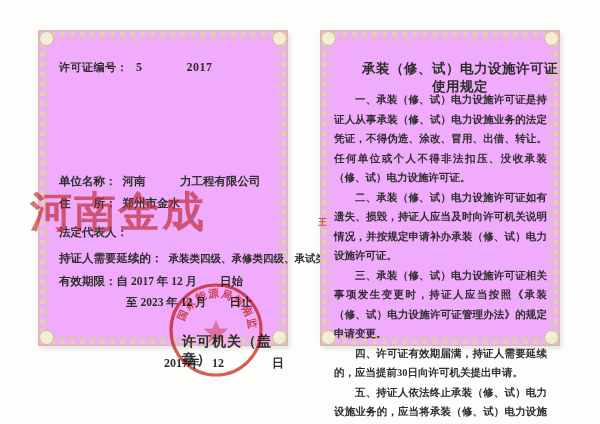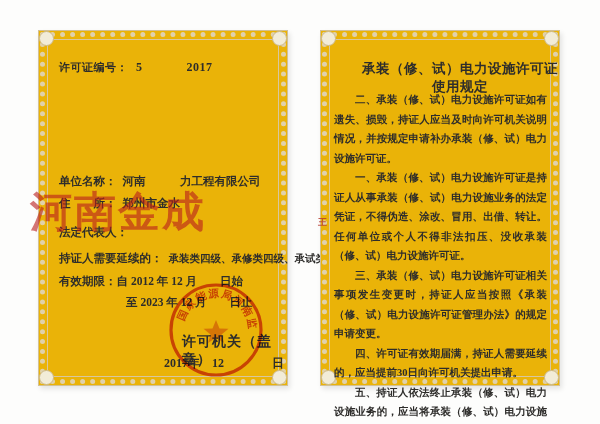--- a/index.html
+++ b/index.html
@@ -1,20 +1,20 @@
 <!DOCTYPE html>
 <html><head>
 <meta charset="utf-8">
 <style>
   html,body{margin:0;padding:0;}
   body{width:600px;height:424px;overflow:hidden;background:#fdfdfc;}
   .canvas{position:relative;width:600px;height:424px;background:#fdfdfc;
           font-family:"Liberation Serif","DejaVu Serif",serif;color:#2e2d2b;}
   
-  .page{position:absolute;top:30px;height:356px;background:#eab308;
+  .page{position:absolute;top:30px;height:316px;background:#f0abfc;
         box-shadow:2px 3px 5px rgba(0,0,0,0.10);}
   .page-left{left:38px;width:250px;}
   .page-right{left:320px;width:240px;}
   .border-outer{position:absolute;inset:0;border:1px solid #d3c194;pointer-events:none;}
   .border-pattern{position:absolute;inset:2px;border:5px dotted #e0d1ab;pointer-events:none;}
   .border-inner{position:absolute;inset:9px;border:1px solid #d8c79f;pointer-events:none;}
   .corner{position:absolute;width:13px;height:13px;border:1px solid #cdb988;border-radius:50%;
           background:#f2ecd8;pointer-events:none;}
   .corner.tl{left:1px;top:1px}.corner.tr{right:1px;top:1px}
   .corner.bl{left:1px;bottom:1px}.corner.br{right:1px;bottom:1px}
@@ -73,21 +73,21 @@
       <div class="frow frow-2">
         <span>住　　所：</span><span class="val">郑州市金水</span>
       </div>
       <div class="frow frow-3">
         <span>法定代表人：</span><span class="val"></span>
       </div>
       <div class="frow frow-4">
         <span>持证人需要延续的：</span><span class="val">承装类四级、承修类四级、承试类四级</span>
       </div>
 
-      <div class="valid-1">有效期限：自 2012 年 12 月　　日始</div>
+      <div class="valid-1">有效期限：自 2017 年 12 月　　日始</div>
       <div class="valid-2">至 2023 年 12 月　　日止</div>
 
       <div class="authority">许可机关（盖章）</div>
       <div class="issue-date">2017年　12　　　　日</div>
 
       <svg class="seal" viewBox="0 0 100 100">
         <circle cx="50" cy="50" r="45" fill="none" stroke="#d23b2e" stroke-width="3.2"></circle>
         <path id="sealArc" d="M 50,50 m -33,0 a 33,33 0 1,1 66,0" fill="none"></path>
         <text font-size="10.5" fill="#d23b2e" font-weight="bold" letter-spacing="1.5">
           <textPath href="#sealArc" startOffset="8%">国家能源局河南监管办</textPath>
@@ -104,22 +104,22 @@
     <div class="border-pattern"></div>
     <div class="border-inner"></div>
     <div class="corner tl"></div>
     <div class="corner tr"></div>
     <div class="corner bl"></div>
     <div class="corner br"></div>
 
     <div class="rp">
       <div class="rp-title">承装（修、试）电力设施许可证使用规定</div>
       <div class="rules">
+        <p>一、承装（修、试）电力设施许可证是持证人从事承装（修、试）电力设施业务的法定凭证，不得伪造、涂改、冒用、出借、转让。任何单位或个人不得非法扣压、没收承装（修、试）电力设施许可证。</p>
         <p>二、承装（修、试）电力设施许可证如有遗失、损毁，持证人应当及时向许可机关说明情况，并按规定申请补办承装（修、试）电力设施许可证。</p>
-        <p>一、承装（修、试）电力设施许可证是持证人从事承装（修、试）电力设施业务的法定凭证，不得伪造、涂改、冒用、出借、转让。任何单位或个人不得非法扣压、没收承装（修、试）电力设施许可证。</p>
         <p>三、承装（修、试）电力设施许可证相关事项发生变更时，持证人应当按照《承装（修、试）电力设施许可证管理办法》的规定申请变更。</p>
         <p>四、许可证有效期届满，持证人需要延续的，应当提前30日向许可机关提出申请。</p>
         <p>五、持证人依法终止承装（修、试）电力设施业务的，应当将承装（修、试）电力设施许可证交回原许可机关。</p>
       </div>
     </div>
   </div>
 
   <div class="watermark" style="color: #b91c1c;">河南金成</div>
 
 </div>

